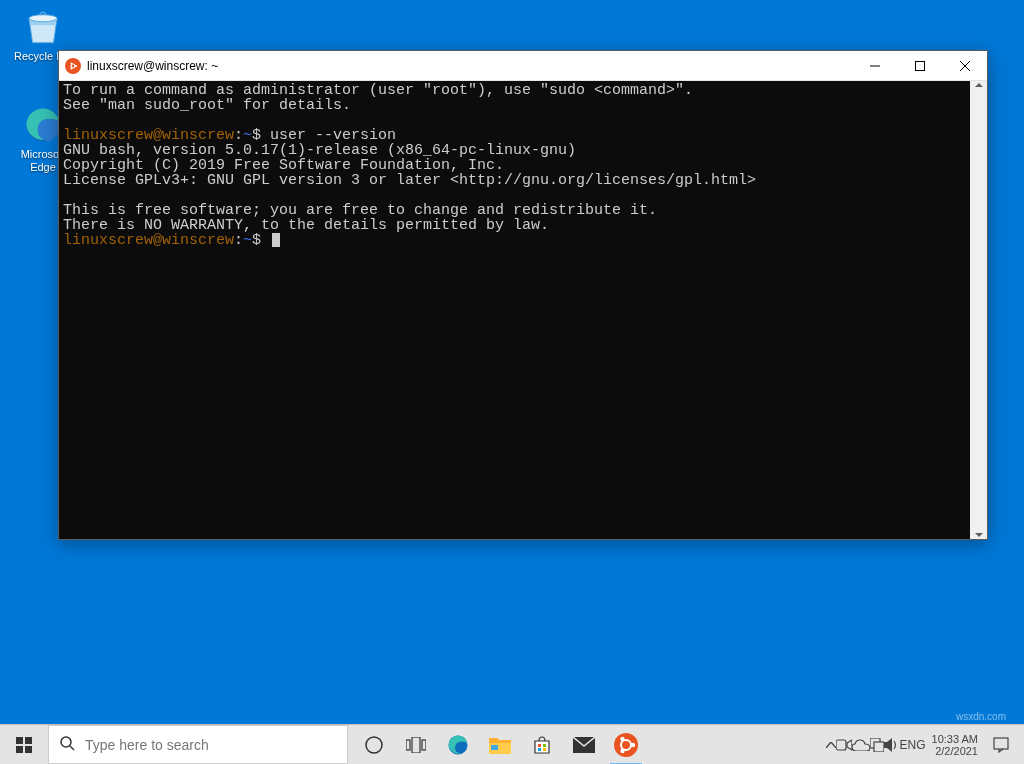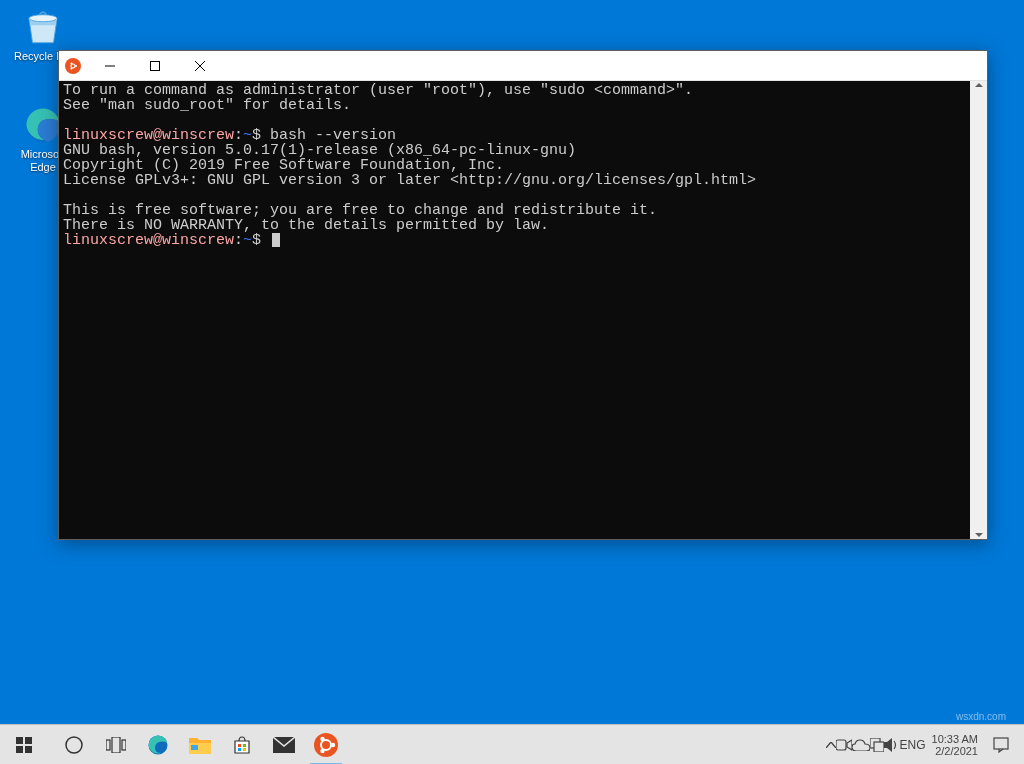--- a/index.html
+++ b/index.html
@@ -20,21 +20,21 @@
   .winbtns { display: flex; height: 100%; }
   .winbtn { width: 45px; display: flex; align-items: center; justify-content: center; cursor: pointer; }
   .winbtn svg { width: 10px; height: 10px; }
 
   .term-body { flex: 1; background: #0c0c0c; position: relative; overflow: hidden; }
   .term-scroll { position: absolute; right: 0; top: 0; bottom: 0; width: 17px; background: #f0f0f0; display:flex;flex-direction:column;align-items:center;justify-content:space-between;padding:2px 0;}
   .term-scroll .arrow{width:0;height:0;border-left:4px solid transparent;border-right:4px solid transparent;}
   .term-scroll .arrow.up{border-bottom:4px solid #606060;}
   .term-scroll .arrow.down{border-top:4px solid #606060;}
   .term-content { padding: 2px 4px; font-family: Consolas, "Courier New", monospace; font-size: 15px; line-height: 15px; color: #cccccc; white-space: pre; }
-  .prompt-user { color: #fca5a5; }
+  .prompt-user { color: #a16207; }
   .prompt-path { color: #3b78ff; }
   .cursor { display: inline-block; width: 8px; height: 14px; background: #cccccc; vertical-align: middle; margin-left:2px;}
 
   
   .taskbar { position: absolute; left: 0; right: 0; bottom: 0; height: 40px; background: #e4e4e4; border-top: 1px solid #bcbcbc; display: flex; align-items: stretch; }
   .start-btn { width: 48px; display: flex; align-items: center; justify-content: center; cursor: pointer; }
   .search-box { flex: 0 0 300px; background: #fff; border: 1px solid #ccc; margin: 0; display: flex; align-items: center; padding: 0 10px; gap: 10px; }
   .search-box .sicon { color: #333; }
   .search-box .stext { color: #777; font-size: 14px; }
   .task-icons { flex: 1; display: flex; align-items: center; padding-left: 6px; gap: 2px; }
@@ -77,20 +77,21 @@
   <div class="titlebar">
     <div class="app-icon">
       <svg width="10" height="10" viewBox="0 0 10 10">
           <circle cx="5" cy="5" r="5" fill="#E95420"></circle>
           <circle cx="5" cy="5" r="2" fill="none" stroke="#fff" stroke-width="1.2"></circle>
           <circle cx="8" cy="5" r="1" fill="#fff"></circle>
           <circle cx="3.5" cy="2.4" r="1" fill="#fff"></circle>
           <circle cx="3.5" cy="7.6" r="1" fill="#fff"></circle>
         </svg>
     </div>
+    <div class="title">linuxscrew@winscrew: ~</div>
     <div class="winbtns">
       <div class="winbtn">
           <svg viewBox="0 0 10 10">
             <line x1="0" y1="5" x2="10" y2="5" stroke="#000" stroke-width="1"></line>
           </svg>
         </div>
       <div class="winbtn">
           <svg viewBox="0 0 10 10">
             <rect x="0.5" y="0.5" width="9" height="9" fill="none" stroke="#000" stroke-width="1"></rect>
           </svg>
@@ -100,21 +101,21 @@
             <line x1="0" y1="0" x2="10" y2="10" stroke="#000" stroke-width="1"></line>
             <line x1="10" y1="0" x2="0" y2="10" stroke="#000" stroke-width="1"></line>
           </svg>
         </div>
     </div>
   </div>
   <div class="term-body">
     <div class="term-content"><span>To run a command as administrator (user "root"), use "sudo &lt;command&gt;".</span>
 <span>See "man sudo_root" for details.</span>
 
-<span class="prompt-user">linuxscrew@winscrew</span><span>:</span><span class="prompt-path">~</span><span>$</span> <span>bash --version</span>
+<span class="prompt-user">linuxscrew@winscrew</span><span>:</span><span class="prompt-path">~</span><span>$</span> <span>user --version</span>
 <span>GNU bash, version 5.0.17(1)-release (x86_64-pc-linux-gnu)</span>
 <span>Copyright (C) 2019 Free Software Foundation, Inc.</span>
 <span>License GPLv3+: GNU GPL version 3 or later &lt;http://gnu.org/licenses/gpl.html&gt;</span>
 
 <span>This is free software; you are free to change and redistribute it.</span>
 <span>There is NO WARRANTY, to the details permitted by law.</span>
 <span class="prompt-user">linuxscrew@winscrew</span><span>:</span><span class="prompt-path">~</span><span>$</span> <span class="cursor"></span></div>
     <div class="term-scroll">
       <div class="arrow up"></div>
       <div class="arrow down"></div>
@@ -126,20 +127,29 @@
 
 <div class="taskbar">
   <div class="start-btn">
     <svg width="16" height="16" viewBox="0 0 16 16">
       <rect x="0" y="0" width="7" height="7" fill="#333"></rect>
         <rect x="9" y="0" width="7" height="7" fill="#333"></rect>
       <rect x="0" y="9" width="7" height="7" fill="#333"></rect>
         <rect x="9" y="9" width="7" height="7" fill="#333"></rect>
     </svg>
   </div>
+  <div class="search-box">
+    <span class="sicon">
+      <svg width="16" height="16" viewBox="0 0 16 16">
+          <circle cx="7" cy="7" r="5" fill="none" stroke="#333" stroke-width="1.5"></circle>
+          <line x1="11" y1="11" x2="15" y2="15" stroke="#333" stroke-width="1.5"></line>
+        </svg>
+    </span>
+    <span class="stext">Type here to search</span>
+  </div>
   <div class="task-icons">
     <div class="task-icon">
         <svg width="20" height="20" viewBox="0 0 20 20">
           <circle cx="10" cy="10" r="8" fill="none" stroke="#333" stroke-width="1.5"></circle>
         </svg>
       </div>
     <div class="task-icon">
         <svg width="20" height="16" viewBox="0 0 20 16">
           <rect x="0" y="3" width="4" height="10" fill="none" stroke="#333" stroke-width="1.2"></rect>
           <rect x="6" y="0" width="8" height="16" fill="none" stroke="#333" stroke-width="1.2"></rect>

